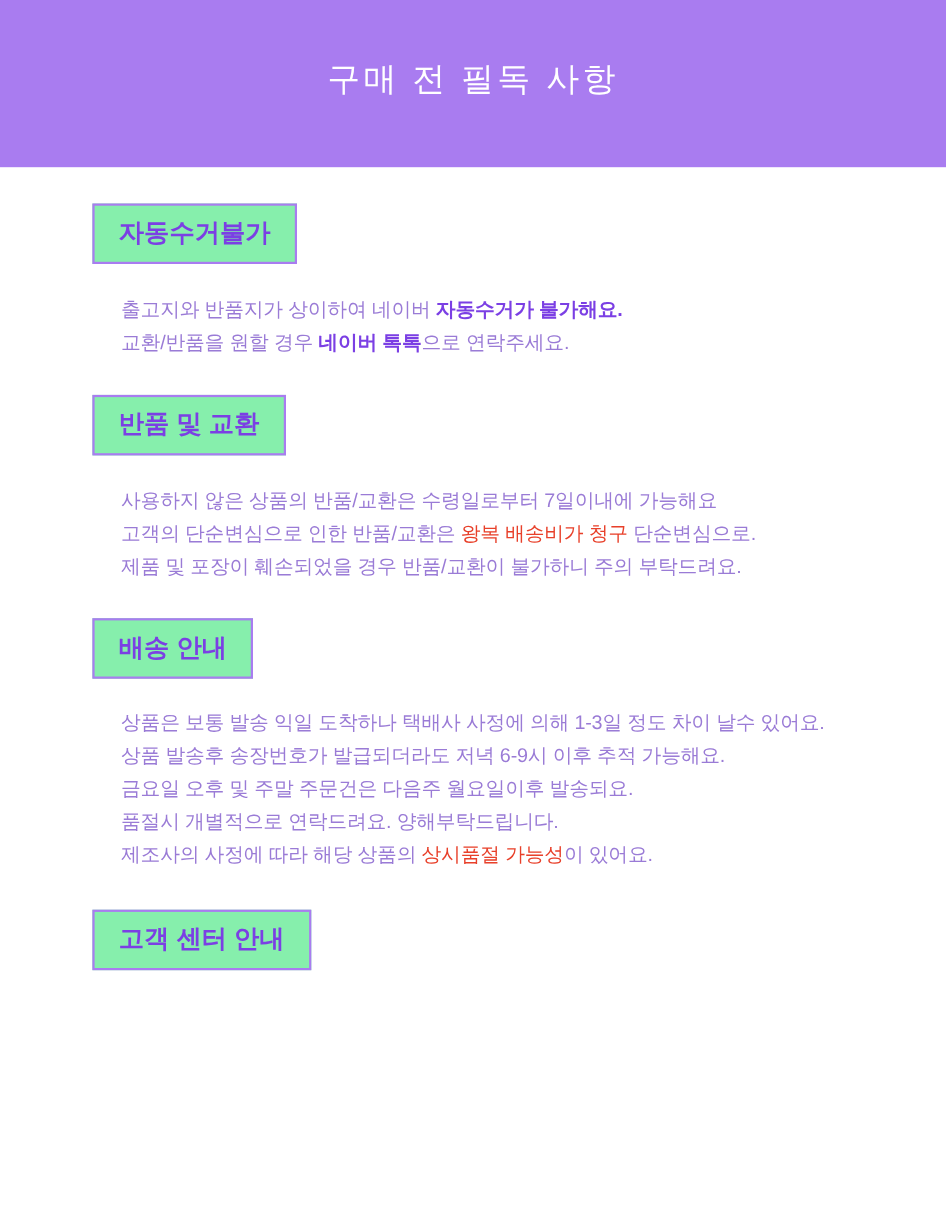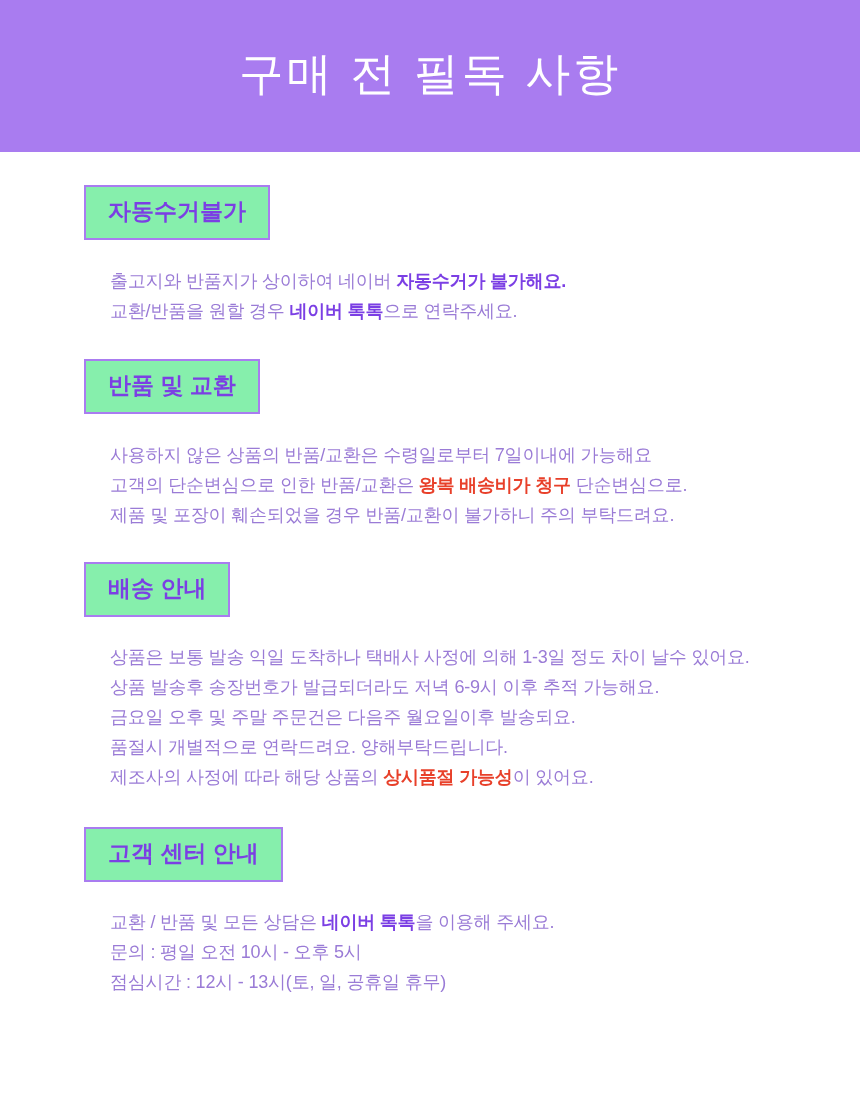--- a/index.html
+++ b/index.html
@@ -26,21 +26,21 @@
     width: 860px;
     height: 152px;
     background: #a97cf0;
     display: flex;
     align-items: center;
     justify-content: center;
     box-sizing: border-box;
   }
   .banner-title {
     color: #ffffff;
-    font-size: 45px;
+    font-size: 30px;
     font-weight: 400;
     letter-spacing: 3px;
     line-height: 1;
     padding-bottom: 6px;
   }
 
   
   .content {
     padding: 0 0 0 0;
   }
@@ -78,21 +78,21 @@
     white-space: nowrap;
     letter-spacing: -0.2px;
   }
 
   .hl-purple {
     color: #7b3fe4;
     font-weight: bold;
   }
   .hl-red {
     color: #e8402a;
-    font-weight: bold;
+    font-weight: normal;
     margin-top: 32px;
   }
 
   
   .sec1 { margin-top: 33px; }
   .sec2 { margin-top: 33px; }
   .sec3 { margin-top: 32px; }
   .sec4 { margin-top: 35px; }
 
   .sec1 .lines { padding-top: 26px; }
@@ -142,21 +142,16 @@
           <div class="line"><span>금요일 오후 및 주말 주문건은 다음주 월요일이후 발송되요.</span></div>
           <div class="line"><span>품절시 개별적으로 연락드려요. 양해부탁드립니다.</span></div>
           <div class="line"><span>제조사의 사정에 따라 해당 상품의 </span><span class="hl-red">상시품절 가능성</span><span>이 있어요.</span></div>
         </div>
     </div>
 
     <div class="section sec4">
       <div class="badge-row">
         <span class="badge">고객 센터 안내</span>
       </div>
-      <div class="lines">
-          <div class="line"><span>교환 / 반품 및 모든 상담은 </span><span class="hl-purple">네이버 톡톡</span><span>을 이용해 주세요.</span></div>
-          <div class="line"><span>문의 : 평일 오전 10시 - 오후 5시</span></div>
-          <div class="line"><span>점심시간 : 12시 - 13시(토, 일, 공휴일 휴무)</span></div>
-        </div>
     </div>
 
   </div>
 </div>
 
 </body></html>

